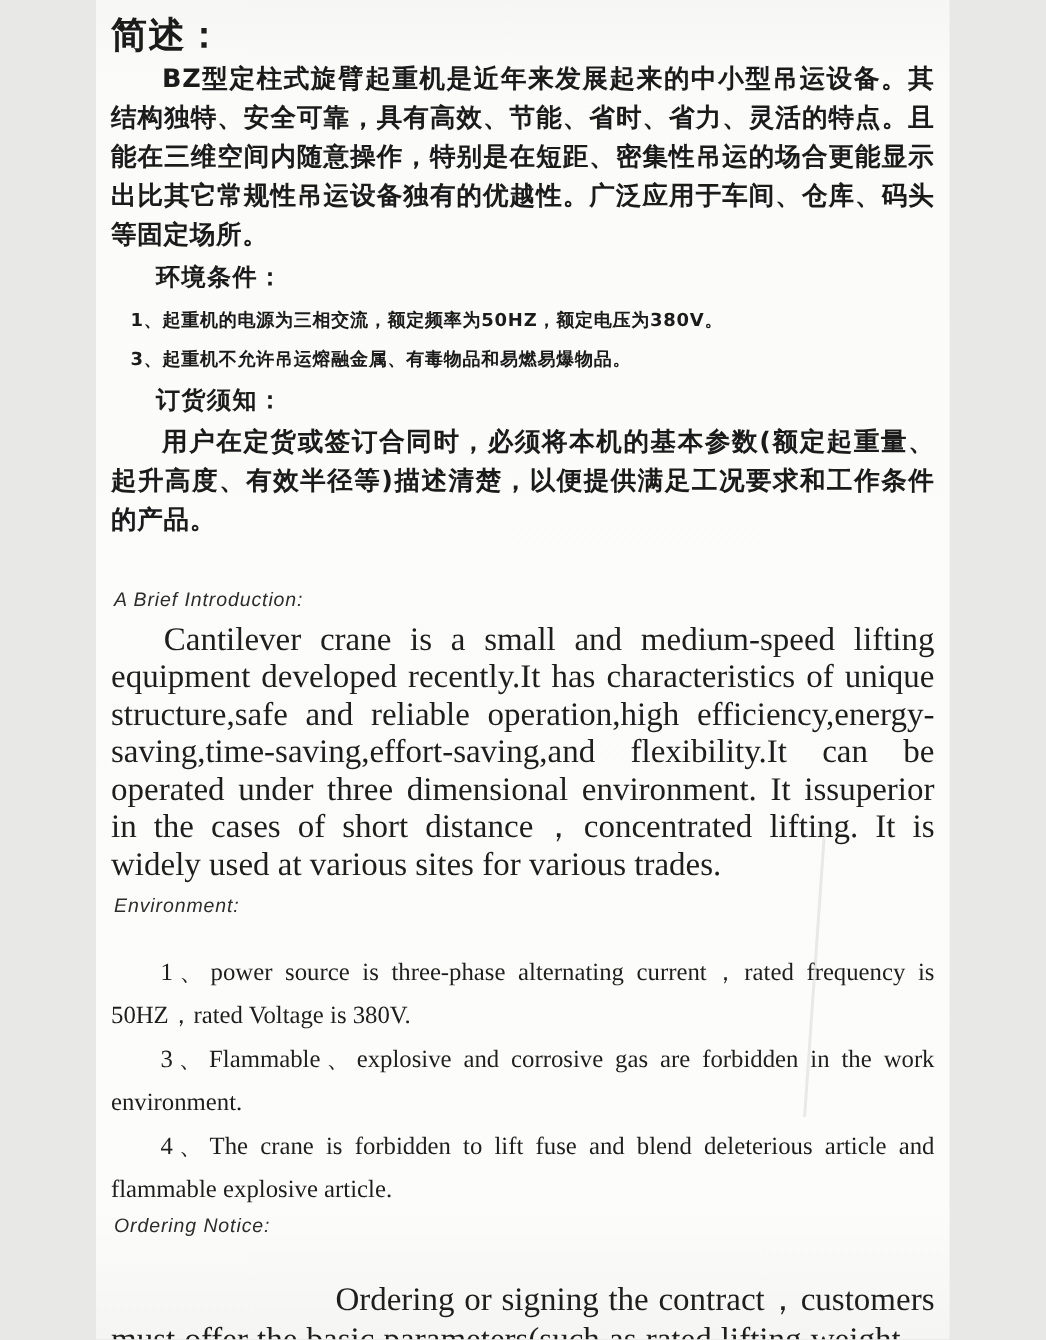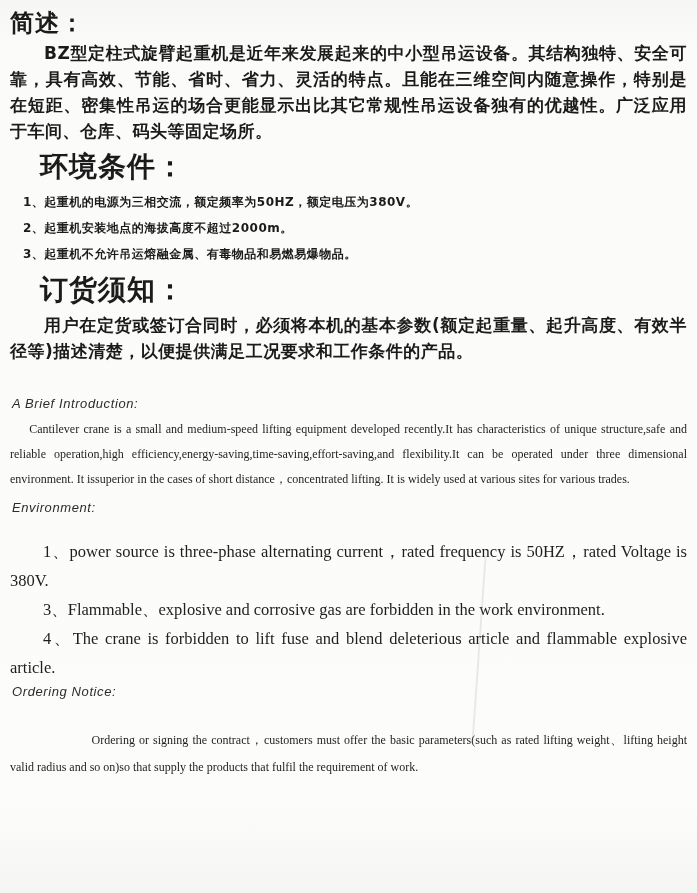--- a/index.html
+++ b/index.html
@@ -2,21 +2,21 @@
 <html><head>
 <meta charset="utf-8">
 <style>
   html, body {
     margin: 0;
     padding: 0;
     background: #e8e8e6;
   }
   .page {
     position: relative;
-    width: 697px;
+    width: 569px;
     height: 893px;
     margin: 0 auto;
     box-sizing: border-box;
     padding: 6px 10px 4px 10px;
     background: linear-gradient(180deg, #f6f6f4 0%, #fbfbf9 6%, #fcfcfa 90%, #f5f5f3 100%);
     color: #1b1b1b;
     overflow: hidden;
   }
   
   .crease {
@@ -36,21 +36,21 @@
     font-family: "DejaVu Sans", sans-serif;
     font-weight: bold;
   }
   .cn-h1 {
     font-size: 24px;
     line-height: 1.25;
     margin: 2px 0 2px 0;
     letter-spacing: 1px;
   }
   .cn-h2 {
-    font-size: 28px;
+    font-size: 16px;
     line-height: 1.25;
     margin: 5px 0 5px 30px;
     letter-spacing: 1px;
   }
   .cn-p {
     font-size: 17px;
     line-height: 26px;
     margin: 2px 0 4px 0;
     text-indent: 2em;
     text-align: justify;
@@ -71,21 +71,21 @@
     font-size: 13px;
     color: #2c2c2c;
     letter-spacing: 0.6px;
     margin: 0 0 6px 2px;
   }
   .en-intro-h { margin-top: 32px; }
   .en-env-h   { margin-top: 8px; margin-bottom: 22px; }
   .en-ord-h   { margin-top: 2px; margin-bottom: 28px; }
   .en-p {
     font-family: "Liberation Serif", serif;
-    font-size: 12px;
+    font-size: 22px;
     line-height: 25px;
     text-align: justify;
     margin: 0 0 6px 0;
     color: #1e1e1e;
   }
   .en-intro-p { text-indent: 1.6em; }
   .en-ord-p   { text-indent: 6.8em; line-height: 27px; }
   .en-list .en-li {
     font-family: "Liberation Serif", serif;
     font-size: 16.5px;
@@ -103,21 +103,20 @@
 
   <div class="cn">
     <div class="cn-h1">简述：</div>
     <div class="cn-p">BZ型定柱式旋臂起重机是近年来发展起来的中小型吊运设备。其结构独特、安全可靠，具有高效、节能、省时、省力、灵活的特点。且能在三维空间内随意操作，特别是在短距、密集性吊运的场合更能显示出比其它常规性吊运设备独有的优越性。广泛应用于车间、仓库、码头等固定场所。</div>
   </div>
 
   <div class="cn">
     <div class="cn-h2">环境条件：</div>
     <div class="cn-list">
       <div class="cn-li">1、起重机的电源为三相交流，额定频率为50HZ，额定电压为380V。</div>
-      <div class="cn-li">2、起重机安装地点的海拔高度不超过2000m。</div>
       <div class="cn-li">3、起重机不允许吊运熔融金属、有毒物品和易燃易爆物品。</div>
     </div>
   </div>
 
   <div class="cn">
     <div class="cn-h2">订货须知：</div>
     <div class="cn-p">用户在定货或签订合同时，必须将本机的基本参数(额定起重量、起升高度、有效半径等)描述清楚，以便提供满足工况要求和工作条件的产品。</div>
   </div>
 
   <div>

